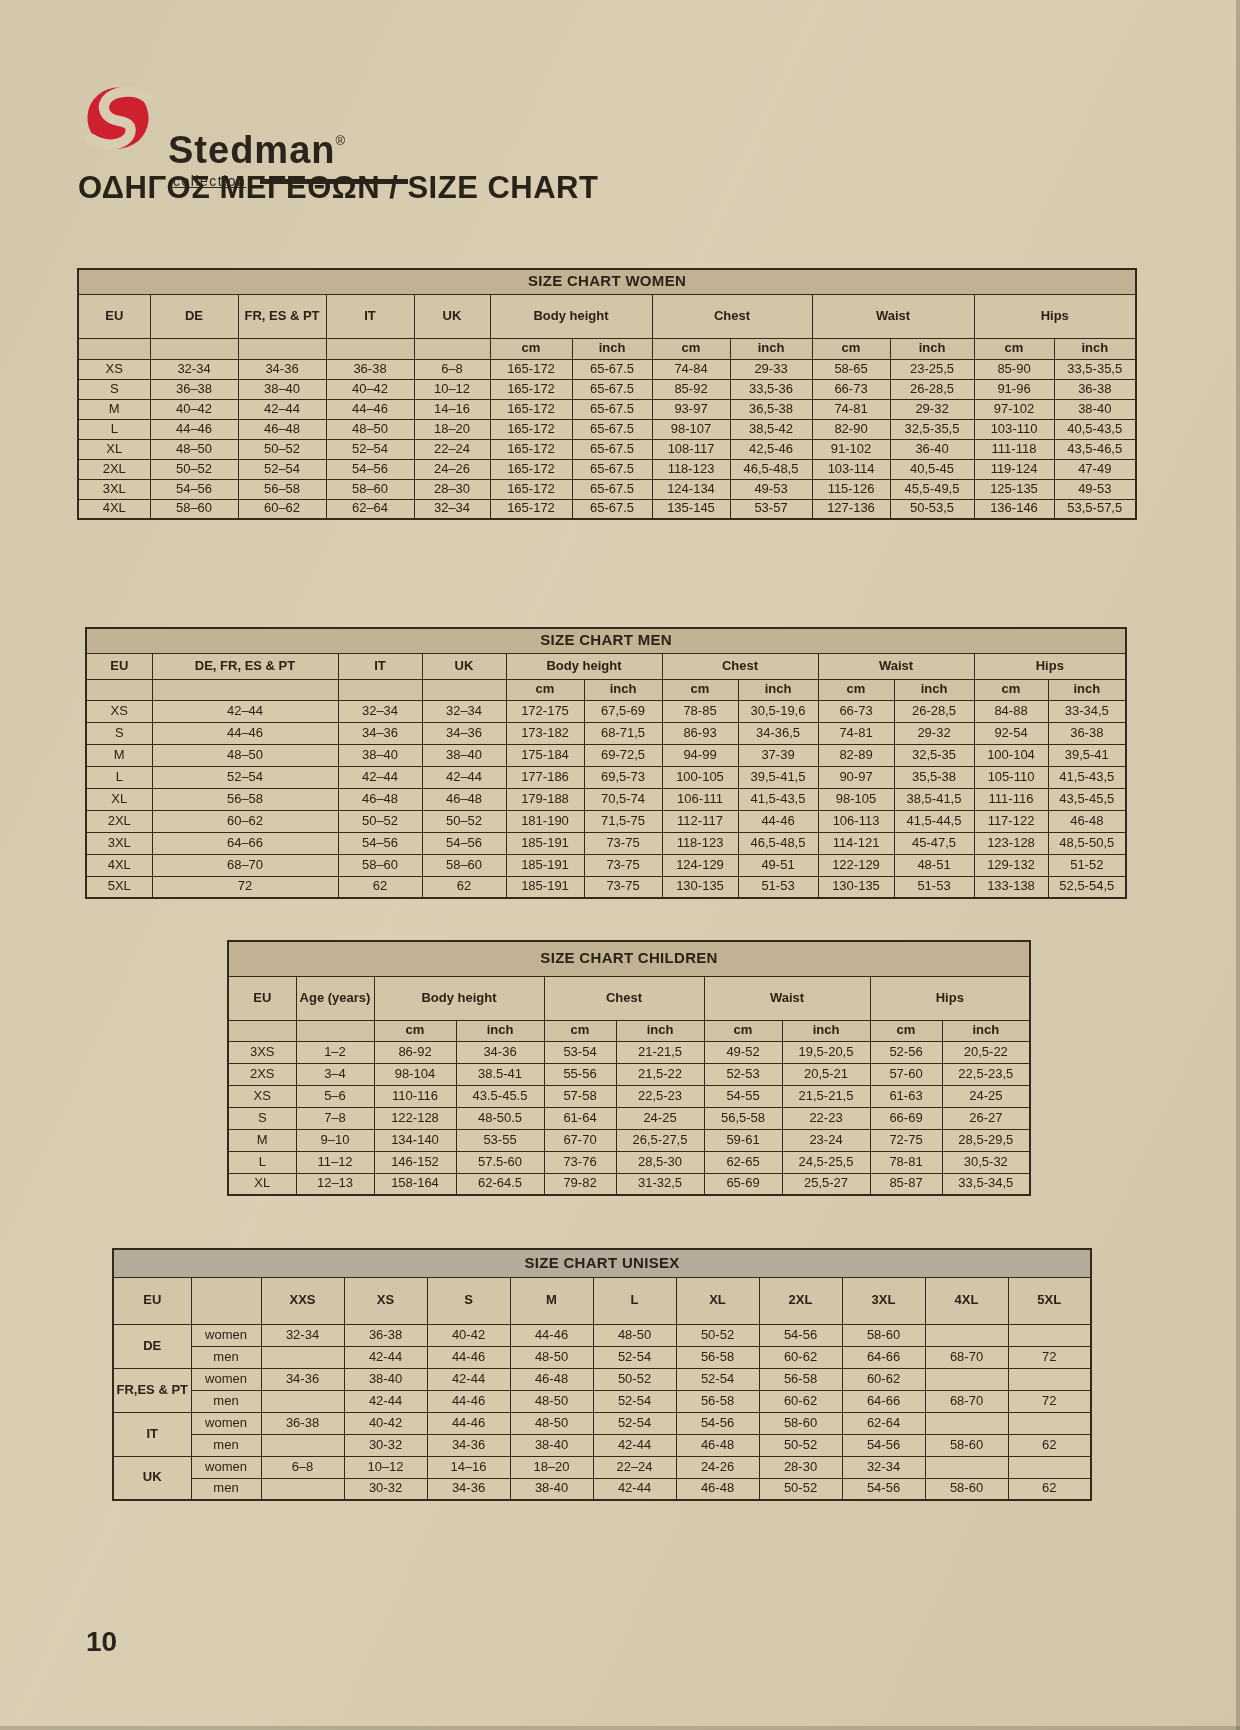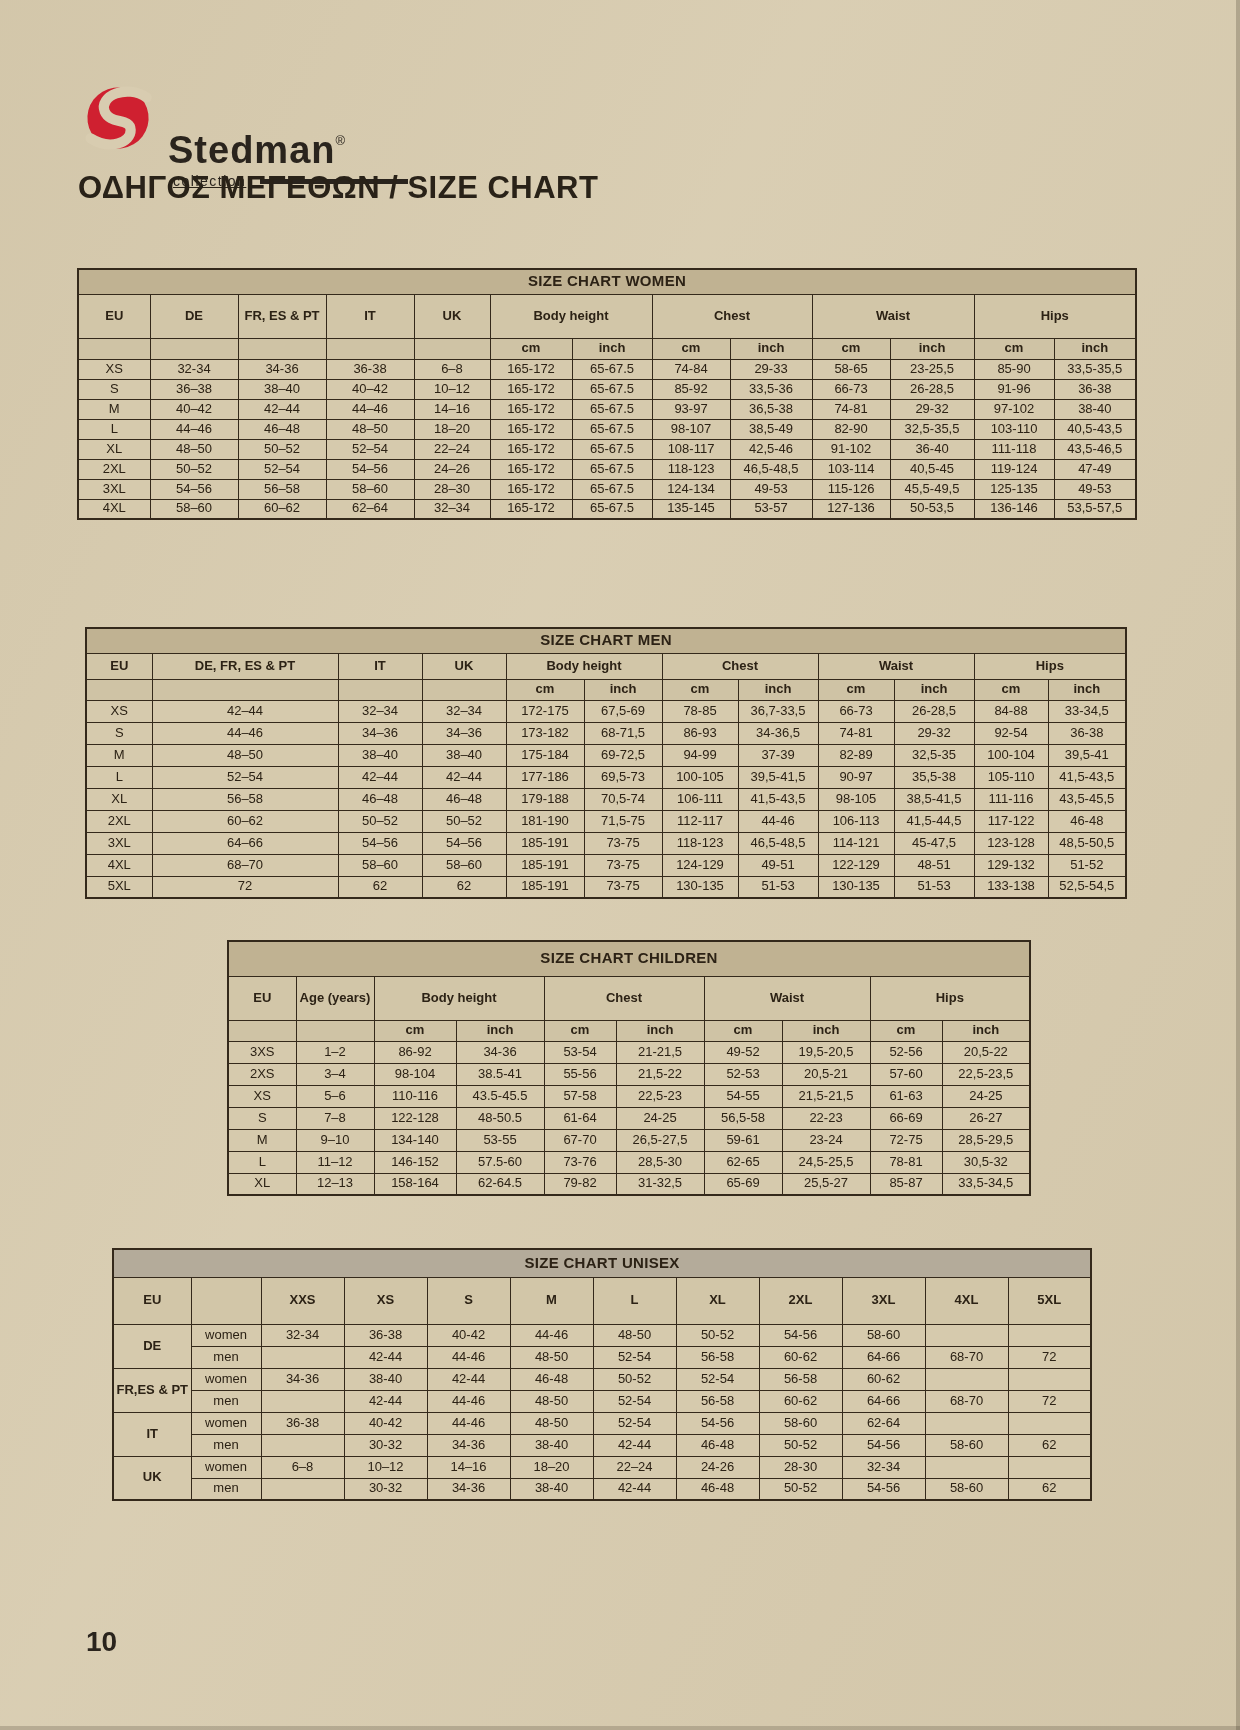--- a/index.html
+++ b/index.html
@@ -158,21 +158,21 @@
         </tr>
         <tr class="data">
           <td>L</td>
           <td>44–46</td>
           <td>46–48</td>
           <td>48–50</td>
           <td>18–20</td>
           <td>165-172</td>
           <td>65-67.5</td>
           <td>98-107</td>
-          <td>38,5-49</td>
+          <td>38,5-42</td>
           <td>82-90</td>
           <td>32,5-35,5</td>
           <td>103-110</td>
           <td>40,5-43,5</td>
         </tr>
         <tr class="data">
           <td>XL</td>
           <td>48–50</td>
           <td>50–52</td>
           <td>52–54</td>
@@ -278,21 +278,21 @@
           <td class="unit">inch</td>
         </tr>
         <tr class="data">
           <td>XS</td>
           <td>42–44</td>
           <td>32–34</td>
           <td>32–34</td>
           <td>172-175</td>
           <td>67,5-69</td>
           <td>78-85</td>
-          <td>36,7-33,5</td>
+          <td>30,5-19,6</td>
           <td>66-73</td>
           <td>26-28,5</td>
           <td>84-88</td>
           <td>33-34,5</td>
         </tr>
         <tr class="data">
           <td>S</td>
           <td>44–46</td>
           <td>34–36</td>
           <td>34–36</td>

